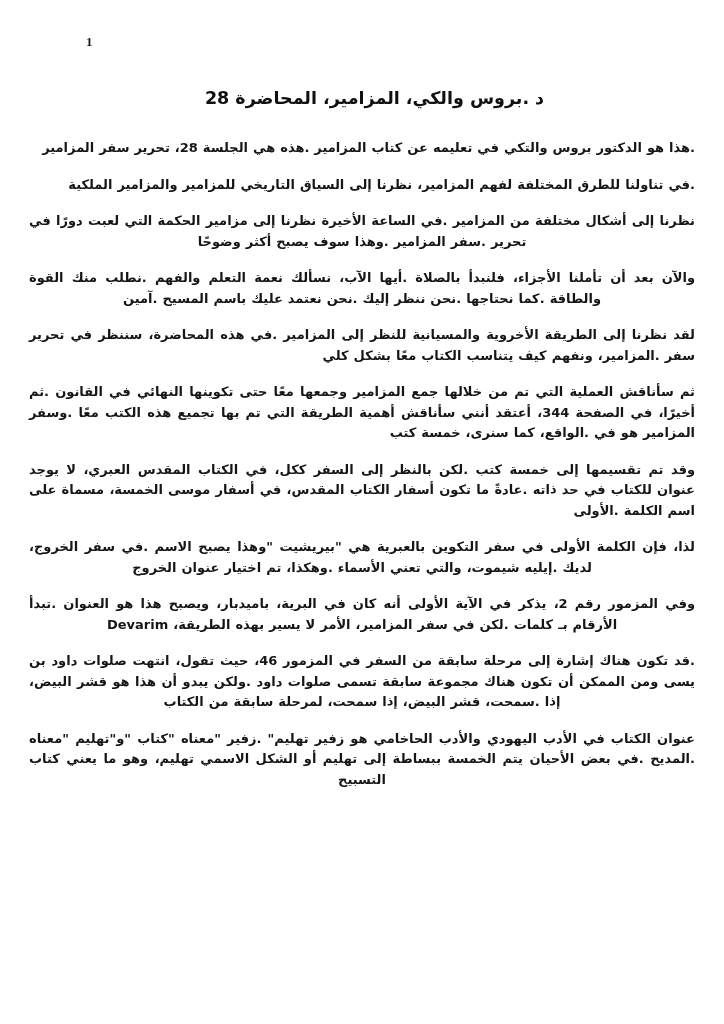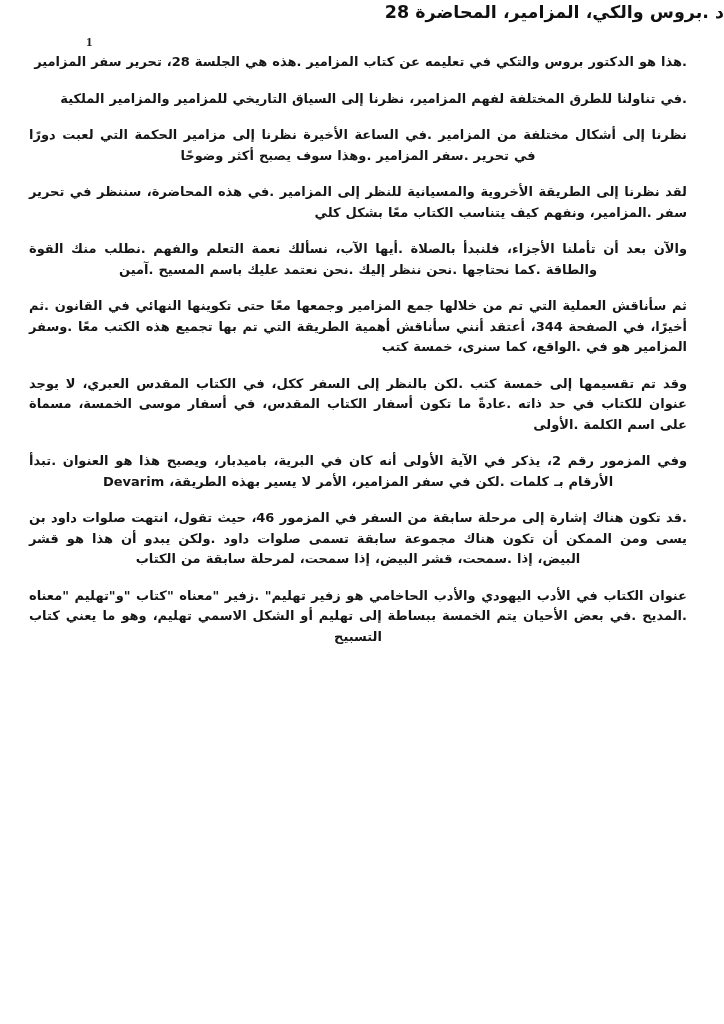--- a/index.html
+++ b/index.html
@@ -15,21 +15,22 @@
   .page-number {
     position: absolute;
     top: 34px;
     left: 86px;
     font-family: "Liberation Serif", serif;
     font-size: 13px;
     font-weight: 700;
     color: #1a1a1a;
   }
   header.doc-header {
-    text-align: right;
+    padding-top: 86px;
+    text-align: center;
     margin-left: 25px;
   }
   .doc-title {
     margin: 0;
     direction: rtl;
     font-size: 17.5px;
     line-height: 24px;
     font-weight: 700;
     color: #101010;
   }
@@ -39,21 +40,21 @@
     font-size: 13px;
     line-height: 20px;
     font-weight: 700;
     color: #101010;
   }
   main.doc-body {
     padding: 28px 29px 0 29px;
   }
   p.para {
     direction: rtl;
-    margin: 0 8px 16px 0;
+    margin: 0 0 16px 0;
     font-size: 13px;
     line-height: 20.5px;
     font-weight: 700;
     text-align: justify;
     color: #161616;
     word-spacing: 0.5px;
   }
   p.para.last-right  { text-align-last: right; }
   p.para.last-center { text-align-last: center; }
 </style>
@@ -63,20 +64,21 @@
 <div class="page-number">1</div>
 
 <header class="doc-header">
   <h1 class="doc-title" dir="rtl">د .بروس والكي، المزامير، المحاضرة 28</h1>
 </header>
 
 <main class="doc-body">
     <p class="para last-right" dir="rtl">.هذا هو الدكتور بروس والتكي في تعليمه عن كتاب المزامير .هذه هي الجلسة 28، تحرير سفر المزامير</p>
     <p class="para last-right" dir="rtl">.في تناولنا للطرق المختلفة لفهم المزامير، نظرنا إلى السياق التاريخي للمزامير والمزامير الملكية</p>
     <p class="para last-center" dir="rtl">نظرنا إلى أشكال مختلفة من المزامير .في الساعة الأخيرة نظرنا إلى مزامير الحكمة التي لعبت دورًا في تحرير .سفر المزامير .وهذا سوف يصبح أكثر وضوحًا</p>
+    <p class="para last-center" dir="rtl">والآن بعد أن تأملنا الأجزاء، فلنبدأ بالصلاة .أيها الآب، نسألك نعمة التعلم والفهم .نطلب منك القوة والطاقة .كما نحتاجها .نحن ننظر إليك .نحن نعتمد عليك باسم المسيح .آمين</p>
     <p class="para last-right" dir="rtl">لقد نظرنا إلى الطريقة الأخروية والمسيانية للنظر إلى المزامير .في هذه المحاضرة، سننظر في تحرير سفر .المزامير، ونفهم كيف يتناسب الكتاب معًا بشكل كلي</p>
-    <p class="para last-center" dir="rtl">والآن بعد أن تأملنا الأجزاء، فلنبدأ بالصلاة .أيها الآب، نسألك نعمة التعلم والفهم .نطلب منك القوة والطاقة .كما نحتاجها .نحن ننظر إليك .نحن نعتمد عليك باسم المسيح .آمين</p>
     <p class="para last-right" dir="rtl">ثم سأناقش العملية التي تم من خلالها جمع المزامير وجمعها معًا حتى تكوينها النهائي في القانون .ثم أخيرًا، في الصفحة 344، أعتقد أنني سأناقش أهمية الطريقة التي تم بها تجميع هذه الكتب معًا .وسفر المزامير هو في .الواقع، كما سنرى، خمسة كتب</p>
     <p class="para last-right" dir="rtl">وقد تم تقسيمها إلى خمسة كتب .لكن بالنظر إلى السفر ككل، في الكتاب المقدس العبري، لا يوجد عنوان للكتاب في حد ذاته .عادةً ما تكون أسفار الكتاب المقدس، في أسفار موسى الخمسة، مسماة على اسم الكلمة .الأولى</p>
+    <p class="para last-center" dir="rtl">لذا، فإن الكلمة الأولى في سفر التكوين بالعبرية هي "بيريشيت "وهذا يصبح الاسم .في سفر الخروج، لديك .إيليه شيموت، والتي تعني الأسماء .وهكذا، تم اختيار عنوان الخروج</p>
     <p class="para last-center" dir="rtl">وفي المزمور رقم 2، يذكر في الآية الأولى أنه كان في البرية، باميدبار، ويصبح هذا هو العنوان .تبدأ الأرقام بـ كلمات .لكن في سفر المزامير، الأمر لا يسير بهذه الطريقة، Devarim</p>
     <p class="para last-center" dir="rtl">.قد تكون هناك إشارة إلى مرحلة سابقة من السفر في المزمور 46، حيث تقول، انتهت صلوات داود بن يسى ومن الممكن أن تكون هناك مجموعة سابقة تسمى صلوات داود .ولكن يبدو أن هذا هو قشر البيض، إذا .سمحت، قشر البيض، إذا سمحت، لمرحلة سابقة من الكتاب</p>
     <p class="para last-center" dir="rtl">عنوان الكتاب في الأدب اليهودي والأدب الحاخامي هو زفير تهليم" .زفير "معناه "كتاب "و"تهليم "معناه .المديح .في بعض الأحيان يتم الخمسة ببساطة إلى تهليم أو الشكل الاسمي تهليم، وهو ما يعني كتاب التسبيح</p>
   </main>
 
 </body></html>

